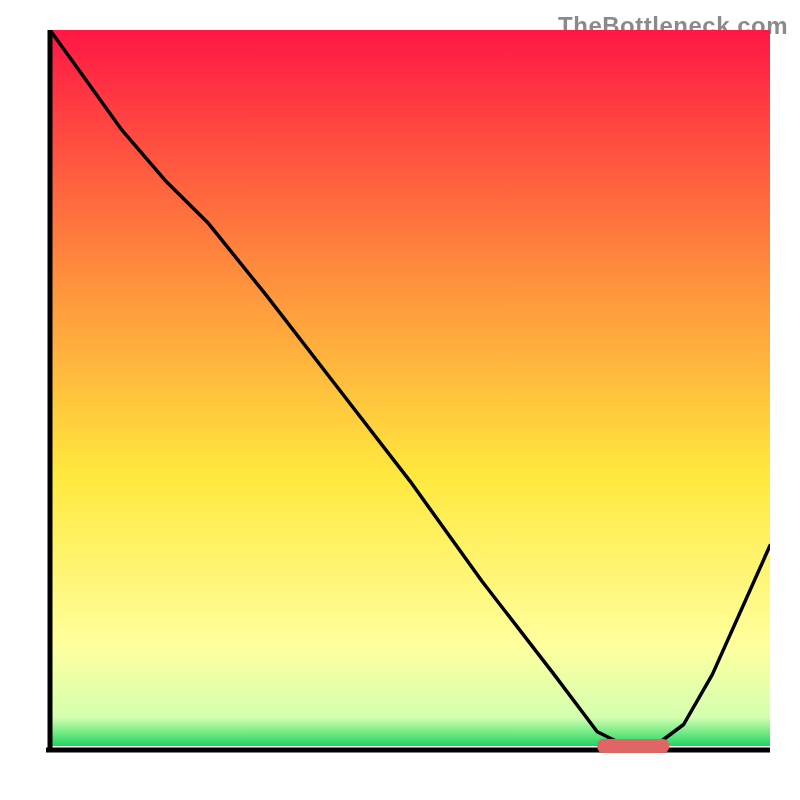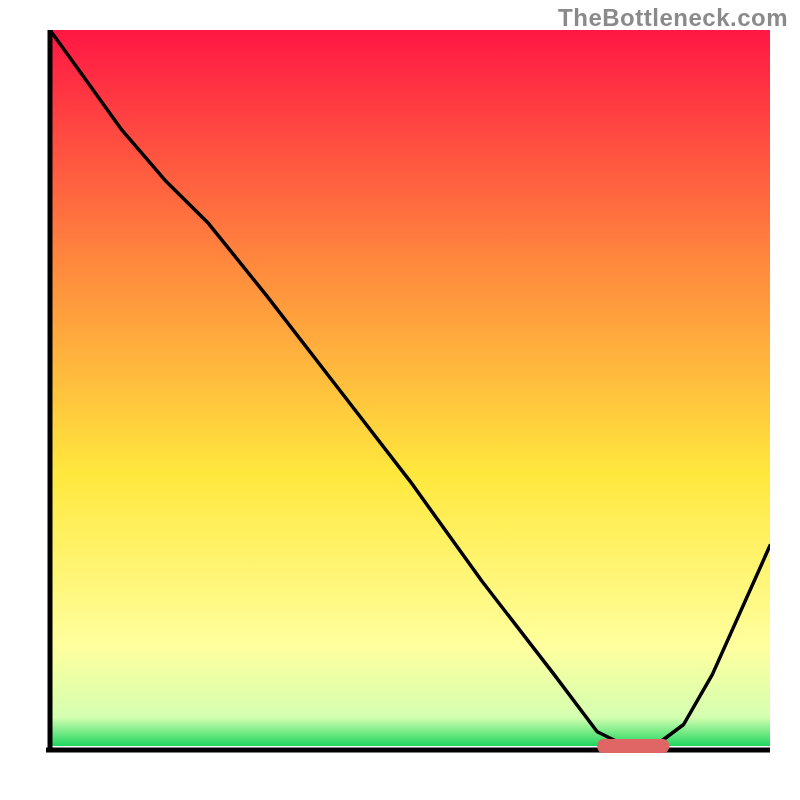--- a/index.html
+++ b/index.html
@@ -10,21 +10,21 @@
     background: #fff;
     font-family: Arial, Helvetica, sans-serif;
   }
   .container {
     position: relative;
     width: 800px;
     height: 800px;
   }
   .attribution {
     position: absolute;
-    top: 4px;
+    top: 12px;
     right: 12px;
     font-size: 24px;
     color: #8a8a8a;
     font-weight: 600;
     letter-spacing: 0.5px;
   }
   svg.chart {
     position: absolute;
     top: 30px;
     left: 30px;

